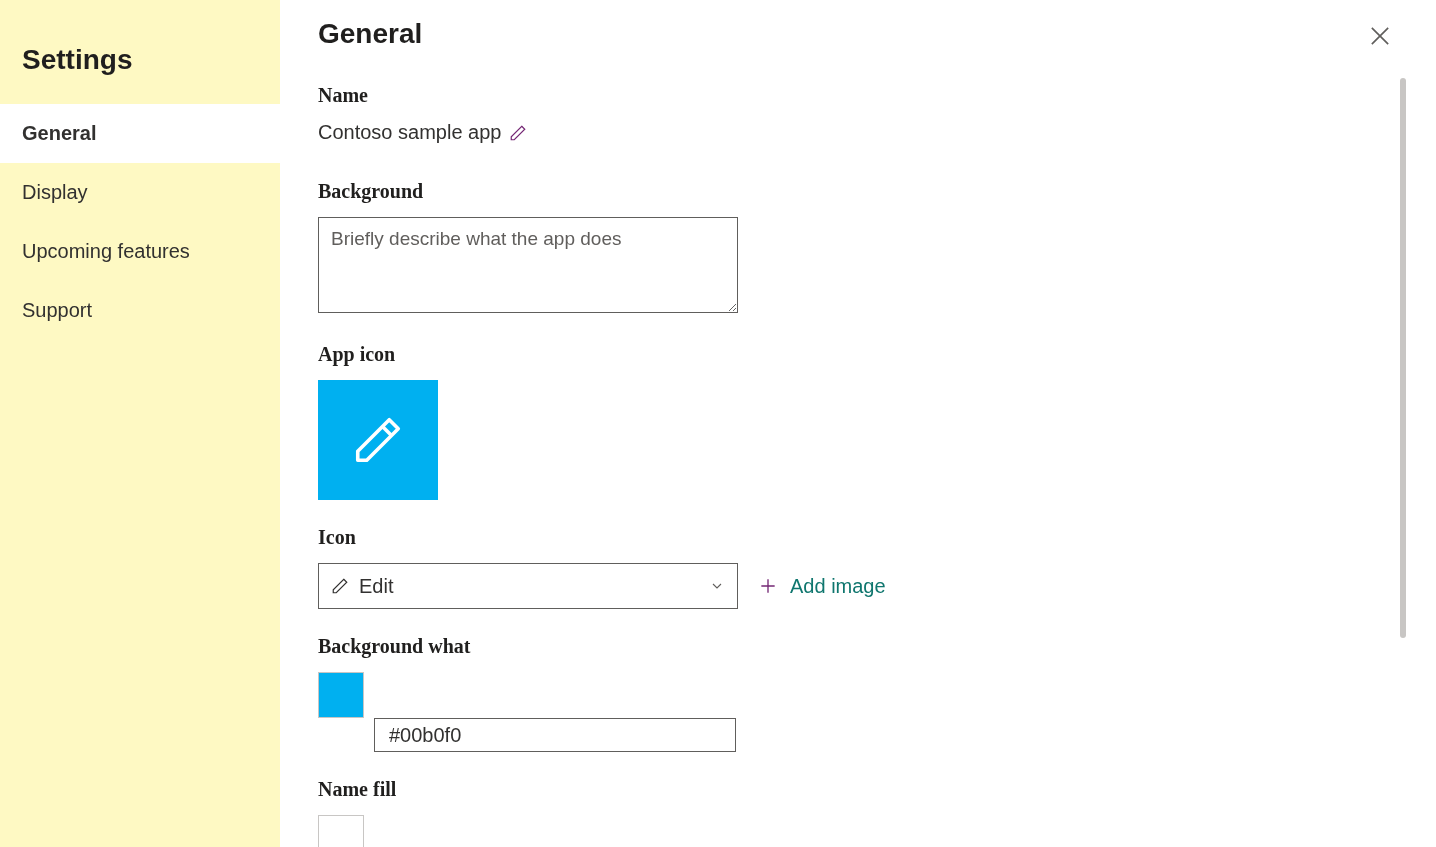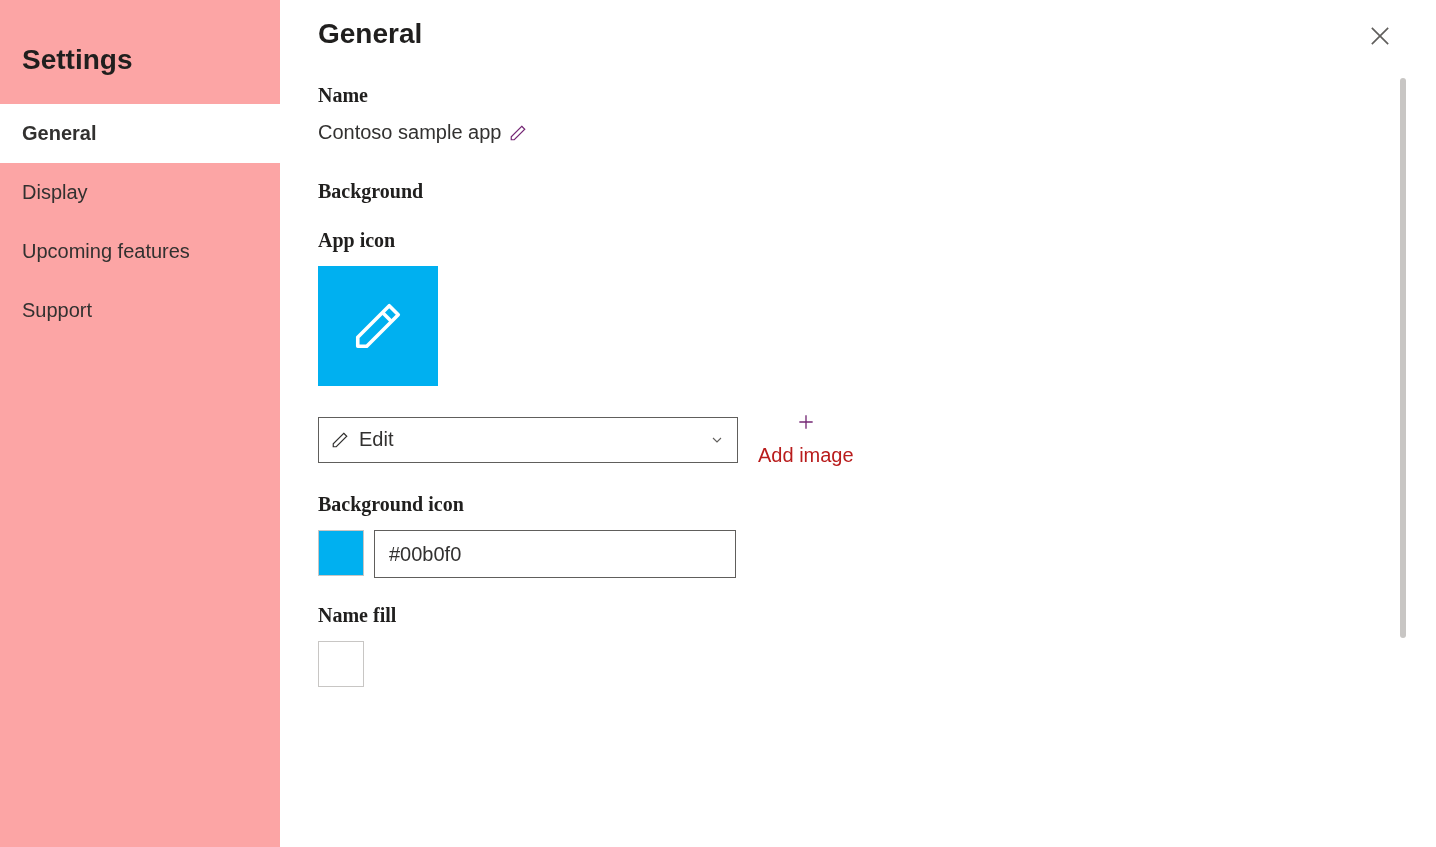--- a/index.html
+++ b/index.html
@@ -9,21 +9,21 @@
       width: 1436px;
       height: 847px;
       overflow: hidden;
       display: flex;
       position: relative;
       color: #323130;
     }
     
     .sidebar {
       width: 280px;
-      background: #fca5a5;
+      background: #fef9c3;
       height: 100%;
       flex-shrink: 0;
     }
     .sidebar-title {
       font-size: 28px;
       font-weight: 600;
       padding: 44px 22px 28px 22px;
       color: #201f1e;
     }
     .sidebar-item {
@@ -110,43 +110,43 @@
       font-size: 20px;
     }
     .dropdown-icon { width: 18px; height: 18px; stroke: #323130; fill: none; }
     .chevron { width: 16px; height: 16px; stroke: #605e5c; fill: none; }
     .add-image {
       display: flex;
       align-items: center;
       gap: 12px;
       cursor: pointer;
       font-size: 20px;
-      color: #b91c1c;
-      flex-direction: column;
+      color: #0f766e;
     }
     .plus-icon { width: 20px; height: 20px; stroke: #742774; fill: none; }
     .color-row {
       display: flex;
       align-items: stretch;
       gap: 10px;
     }
     .color-swatch {
       width: 46px;
       height: 46px;
       border: 1px solid #c8c6c4;
       cursor: pointer;
     }
     .color-input {
       width: 362px;
-      height: 48px;
+      height: 34px;
       border: 1px solid #605e5c;
       font-family: inherit;
       font-size: 20px;
       padding: 0 14px;
       color: #323130;
+      margin-top: 46px;
     }
     
     .close-btn {
       position: absolute;
       top: 22px;
       right: 42px;
       width: 28px;
       height: 28px;
       cursor: pointer;
       stroke: #605e5c;
@@ -190,54 +190,56 @@
     <div class="name-row">
       <span class="name-value">Contoso sample app</span>
       <svg class="small-icon purple" viewBox="0 0 24 24" stroke-width="1.6">
         <path d="M17 3l4 4L7 21H3v-4L17 3z"></path>
       </svg>
     </div>
   </div>
 
   <div class="section">
     <div class="section-label">Background</div>
+    <textarea class="description-textarea" placeholder="Briefly describe what the app does" style=""></textarea>
   </div>
 
   <div class="section">
     <div class="section-label">App icon</div>
     <div class="app-icon-tile" id="app-icon-tile" style="background: rgb(0, 176, 240);">
       <svg class="tile-svg" viewBox="0 0 24 24" stroke-width="1.6" stroke-linejoin="round">
         <path d="M17 3l4 4L7 21H3v-4L17 3z"></path>
         <path d="M14 6l4 4"></path>
       </svg>
     </div>
   </div>
 
   <div class="section">
+    <div class="section-label">Icon</div>
     <div class="icon-row">
       <div class="dropdown">
         <svg class="dropdown-icon" viewBox="0 0 24 24" stroke-width="1.6">
           <path d="M17 3l4 4L7 21H3v-4L17 3z"></path>
         </svg>
         <span class="dropdown-label">Edit</span>
         <svg class="chevron" viewBox="0 0 24 24" stroke-width="1.6">
           <path d="M6 9l6 6 6-6"></path>
         </svg>
       </div>
       <div class="add-image">
         <svg class="plus-icon" viewBox="0 0 24 24" stroke-width="1.6">
           <path d="M12 4v16M4 12h16"></path>
         </svg>
         <span>Add image</span>
       </div>
     </div>
   </div>
 
   <div class="section">
-    <div class="section-label">Background icon</div>
+    <div class="section-label">Background what</div>
     <div class="color-row">
       <div class="color-swatch" id="bg-swatch" style="background: rgb(0, 176, 240);"></div>
       <input class="color-input" value="#00b0f0" style="">
     </div>
   </div>
 
   <div class="section">
     <div class="section-label">Name fill</div>
     <div class="color-row">
       <div class="color-swatch" id="icon-swatch" style="background: rgb(255, 255, 255);"></div>

